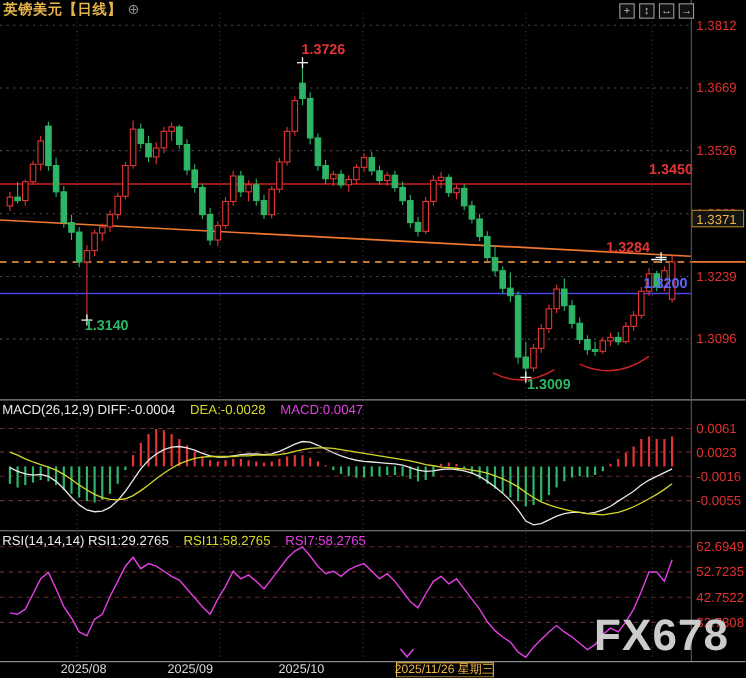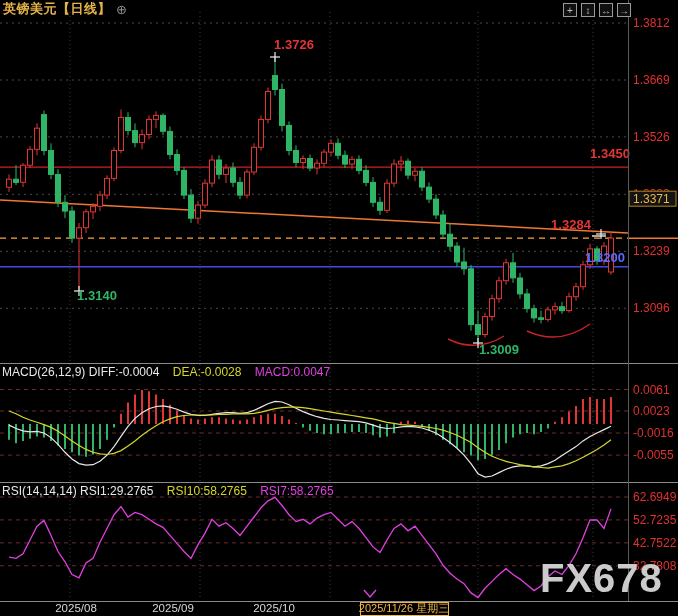--- a/index.html
+++ b/index.html
@@ -366,18 +366,18 @@
       <path d="M364,590 L370,597 L376,590" stroke="#e040e0" fill="none" stroke-width="1.4"></path>
     </svg>
 
   <div class="hdr" style="top:365px;">
     <span class="w">MACD(26,12,9) DIFF:-0.0004</span>
     <span class="y">DEA:-0.0028</span>
     <span class="m">MACD:0.0047</span>
   </div>
   <div class="hdr" style="top:484px;">
     <span class="w">RSI(14,14,14) RSI1:29.2765</span>
-    <span class="y">RSI10:58.2765</span>
+    <span class="y">RSI11:58.2765</span>
     <span class="m">RSI7:58.2765</span>
   </div>
 
   <div class="watermark">FX678</div>
 </div>
 
 </body></html>

